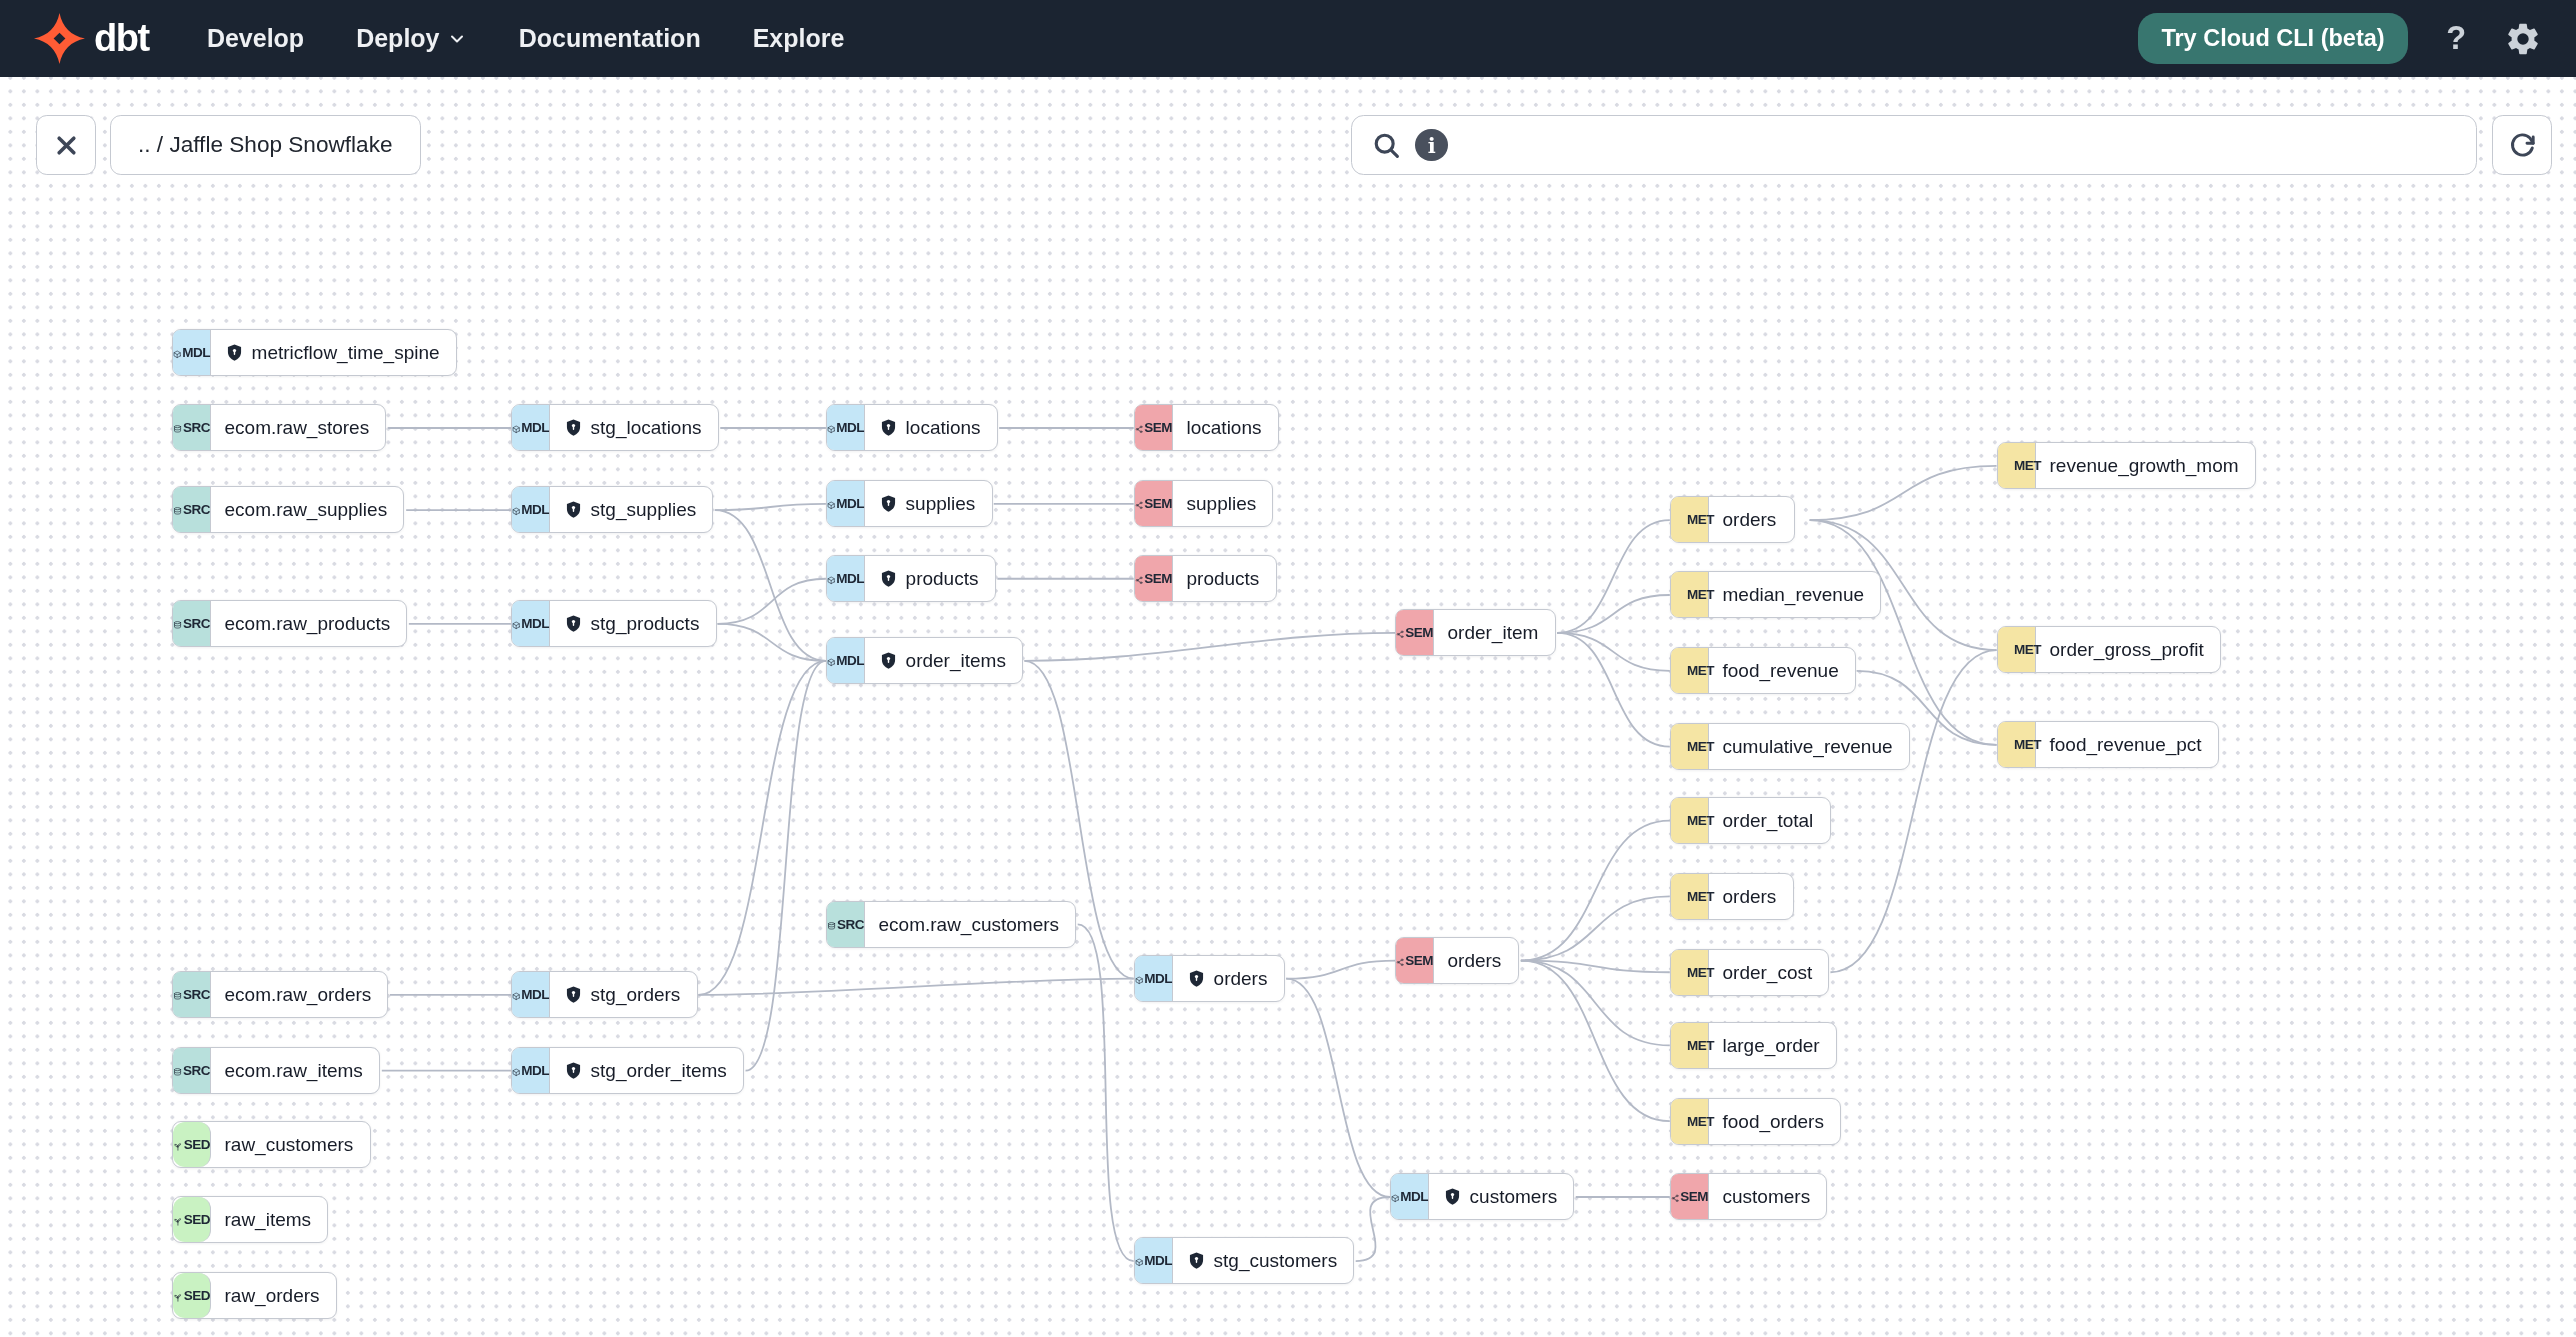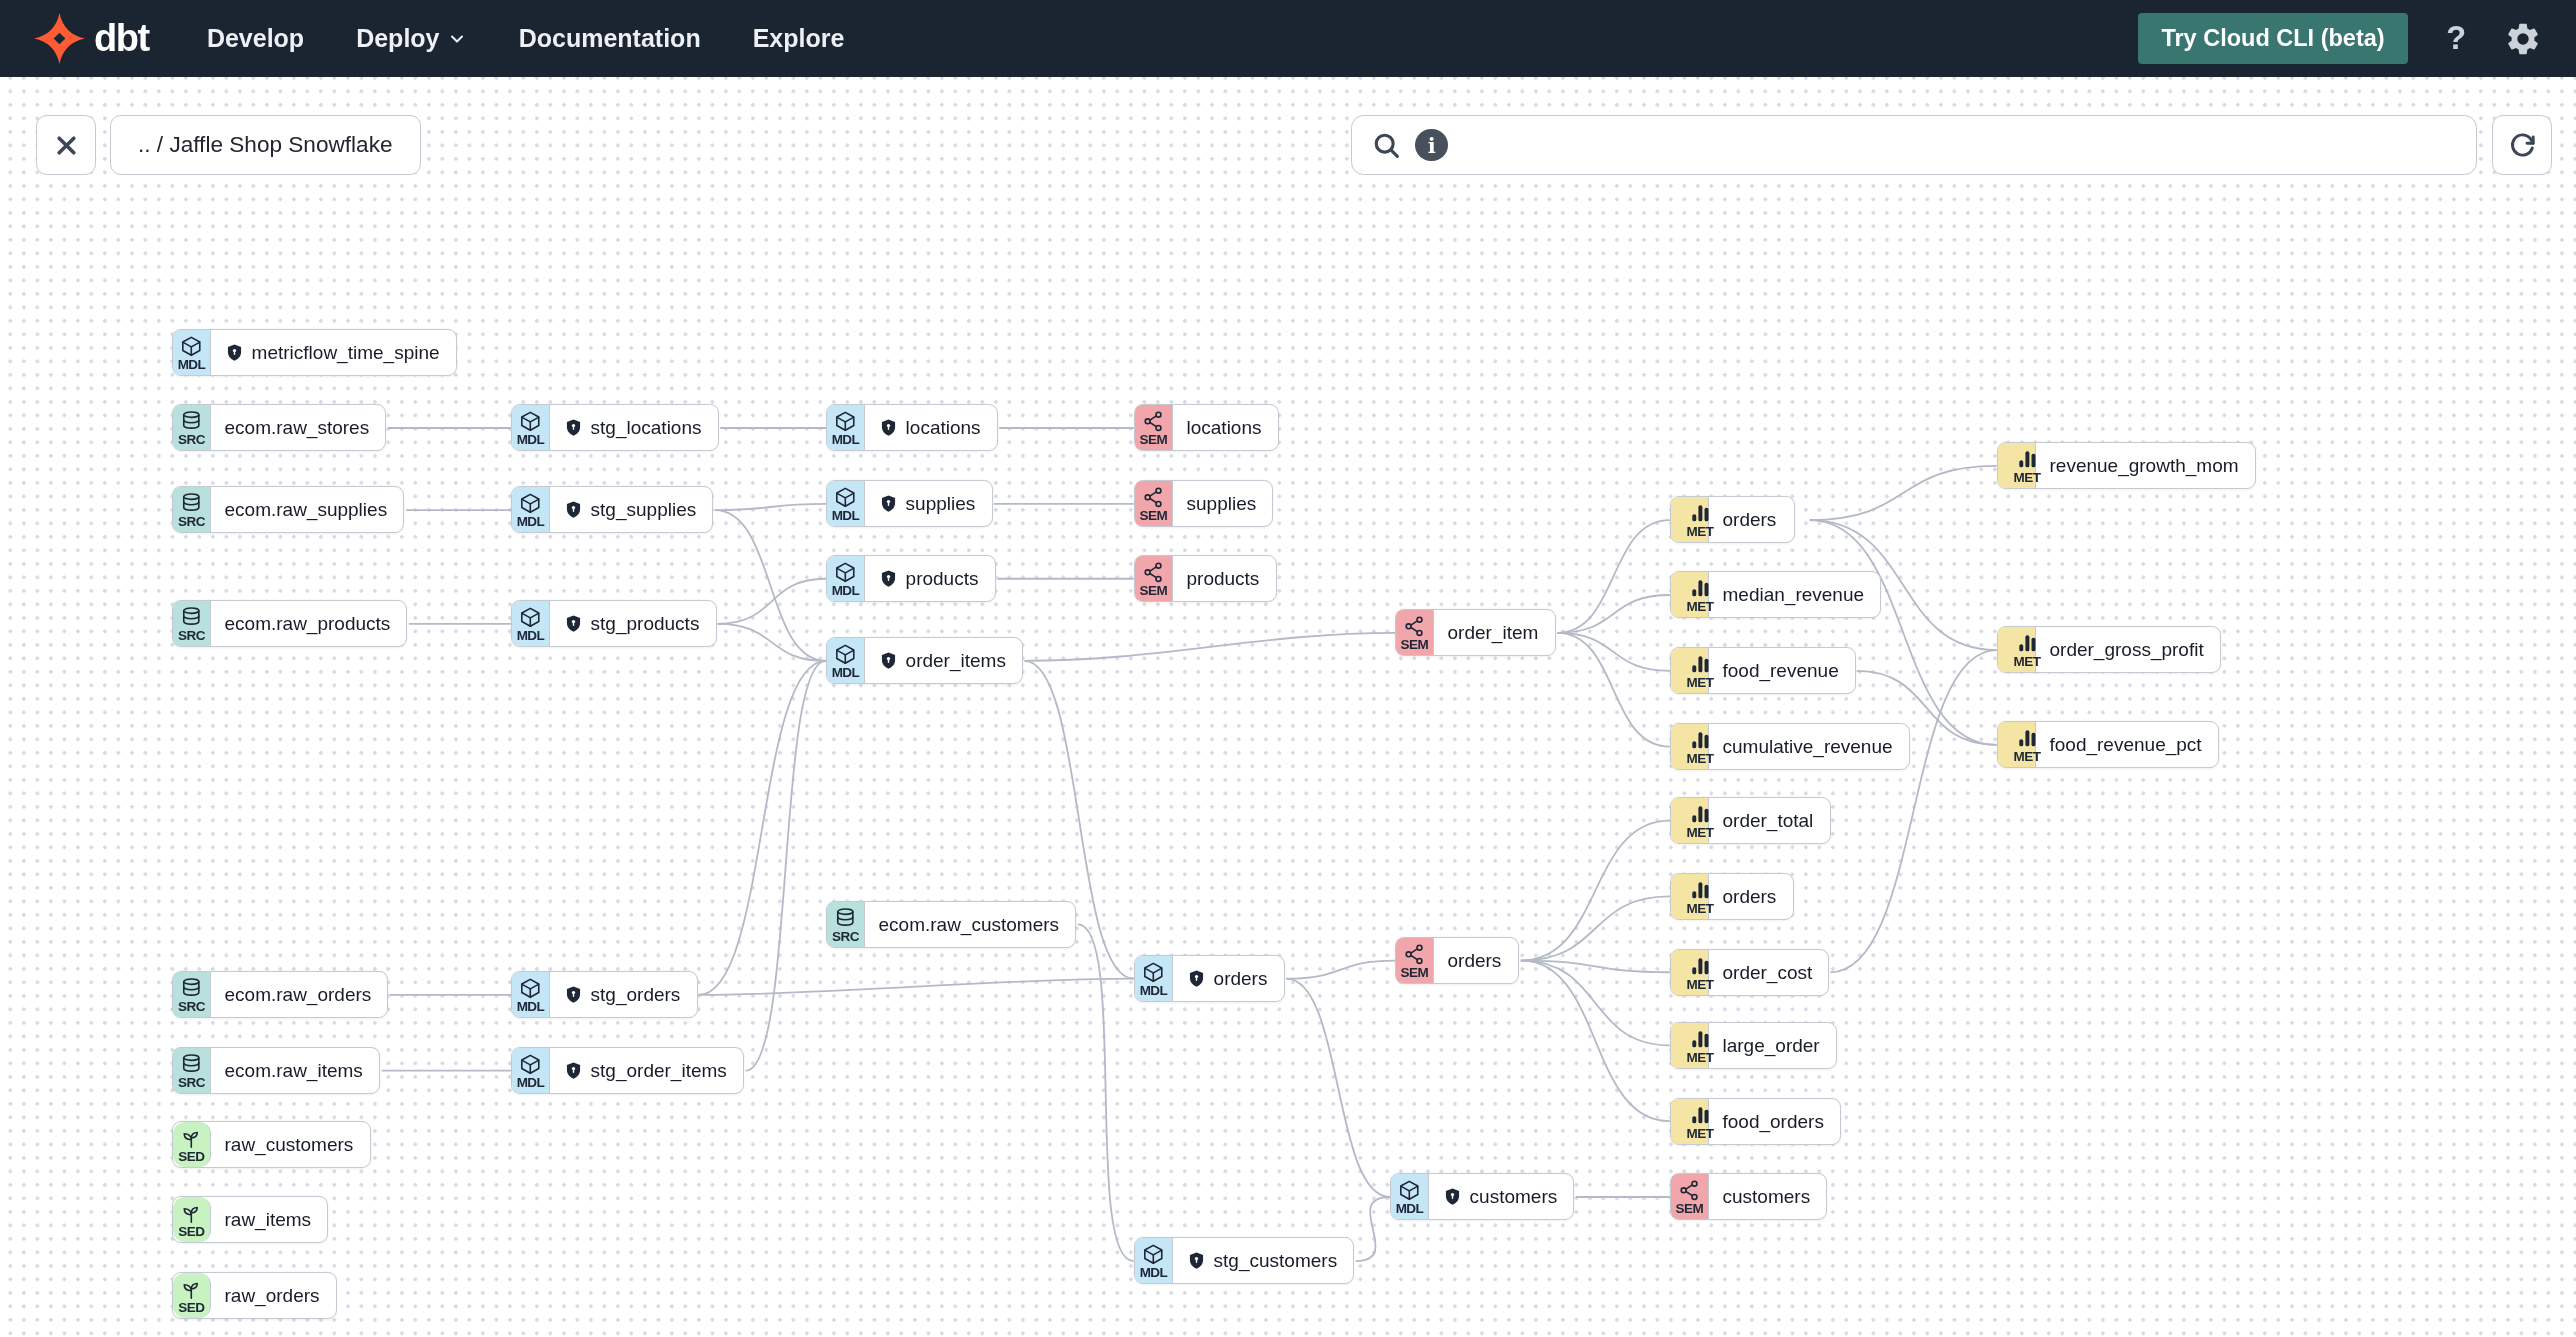--- a/index.html
+++ b/index.html
@@ -11,21 +11,21 @@
     background-image: radial-gradient(circle, rgba(185,188,202,.55) 1.6px, transparent 1.7px);
     background-size: 13.5px 13.5px; background-position: 3.6px 3.6px; }
   #edges-svg { position:absolute; left:0; top:0; width:2576px; height:1338px;
     fill:none; stroke:var(--edge-color,#b3b9c6); stroke-width:2; }
   #nodes-layer { position:absolute; inset:0; }
 
   
   .node { position:absolute; height:47px; display:flex; align-items:stretch;
     background:#fff; border:1.8px solid #c5c9d1; border-radius:9px;
     box-shadow:0 0.9px 2.7px rgba(16,24,40,.06); cursor:pointer; }
-  .badge { width:38px; flex:0 0 38px; display:flex; flex-direction:column;
+  .badge { width:38px; flex:0 0 38px; display:flex; flex-direction:row;
     align-items:center; justify-content:center; gap:0.9px;
     border-right:1.8px solid #c5c9d1; border-radius:7.2px 0 0 7.2px; padding-top:2.7px; }
   .badge svg { width:22.6px; height:22.6px; }
   .badge .tlabel { font-size:13.5px; font-weight:600; letter-spacing:-0.5px;
     color:#1e2735; line-height:1.1; }
   .t-SRC .badge { background:var(--badge-src,#b8e0dc); }
   .t-MDL .badge { background:var(--badge-mdl,#c4e6f7); }
   .t-SEM .badge { background:var(--badge-sem,#f0a6ab); }
   .t-MET .badge { background:var(--badge-met,#f5e5a4);padding-left:21px; }
   .t-SED .badge { background:var(--badge-sed,#c9f2c2);border-radius:12px; }
@@ -40,21 +40,21 @@
   .brand { display:flex; align-items:center; gap:9px; cursor:pointer; }
   .brand svg { width:51px; height:51px; }
   .brand-name { color:#fff; font-size:38px; font-weight:700; letter-spacing:-1.4px; }
   #nav-menu { display:flex; align-items:center; gap:52px; margin-left:58px; }
   .nav-item { display:flex; align-items:center; gap:7.2px; color:#eef0f3;
     font-size:25px; font-weight:600; cursor:pointer; }
   .nav-item svg { width:20px; height:20px; stroke:#eef0f3; stroke-width:2.4;
     fill:none; stroke-linecap:round; stroke-linejoin:round; }
   #nav-right { margin-left:auto; display:flex; align-items:center; gap:38px; }
   .cta-btn { background:var(--cta-teal,#38766f); color:#fff; border:none;
-    border-radius:4px; padding:11.7px 23.5px; font-size:23.5px; font-weight:600;
+    border-radius:19px; padding:11.7px 23.5px; font-size:23.5px; font-weight:600;
     font-family:inherit; cursor:pointer; white-space:nowrap; }
   .project { display:flex; align-items:center; gap:12.6px; color:#fff; cursor:pointer; }
   .project svg.folder { width:31px; height:31px; fill:#ccd2d9; }
   .project .org { font-size:25px; font-weight:700; }
   .project .sep { font-size:25px; color:#8a93a1; font-weight:400; padding:0 3.6px; }
   .project .proj { font-size:25px; font-weight:400; }
   .project svg.chev { width:21.7px; height:21.7px; stroke:#ccd2d9; stroke-width:2.4;
     fill:none; stroke-linecap:round; stroke-linejoin:round; }
   .help-btn { color:#ccd2d9; font-size:32.5px; font-weight:700; cursor:pointer;
     background:none; border:none; font-family:inherit; }

